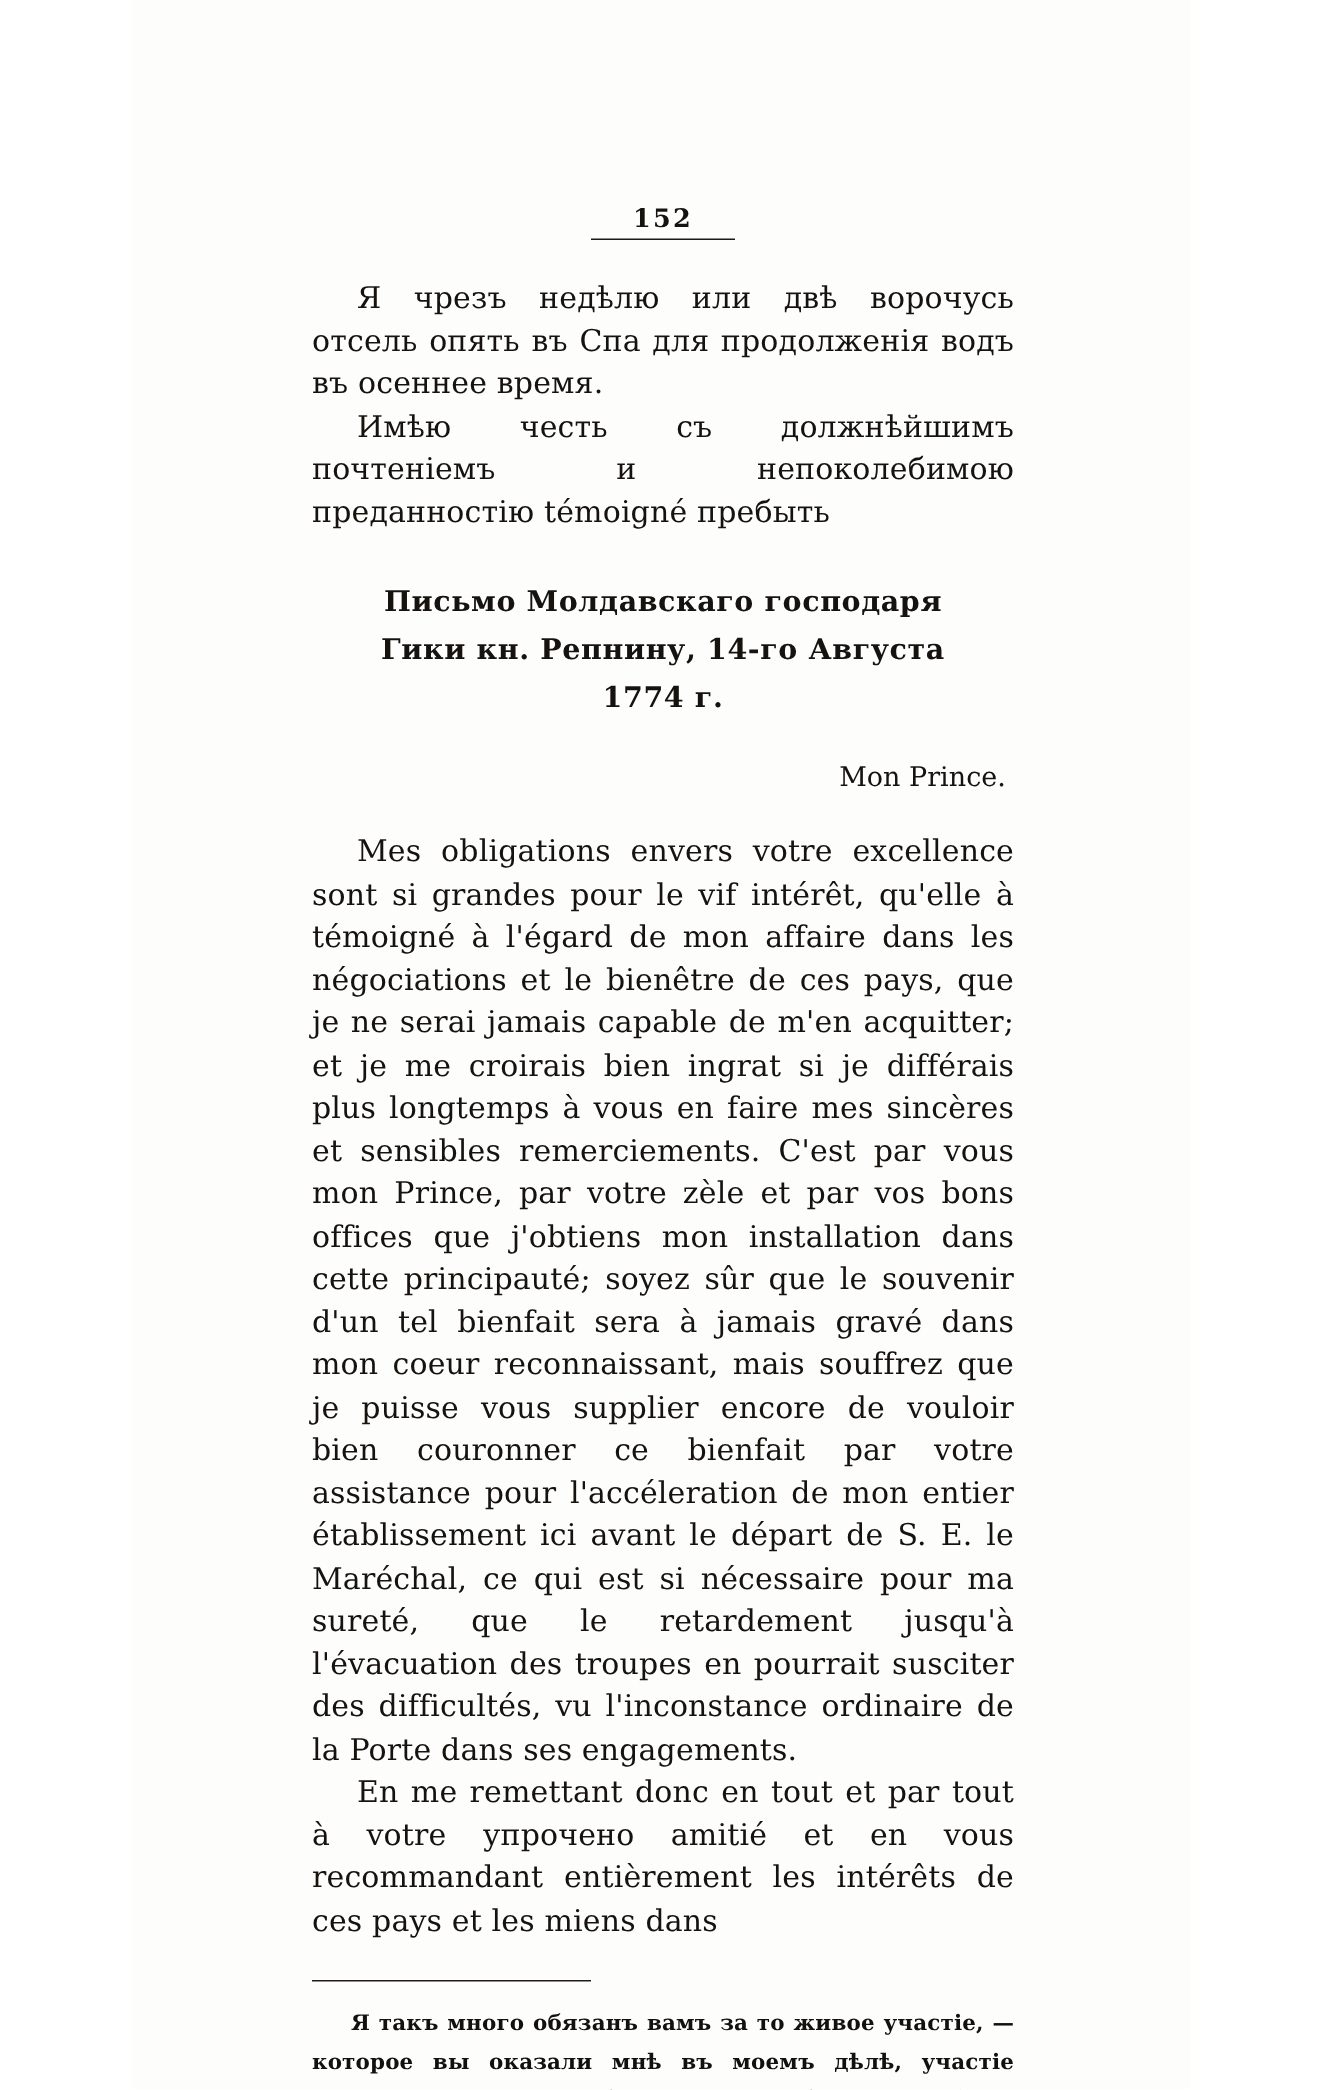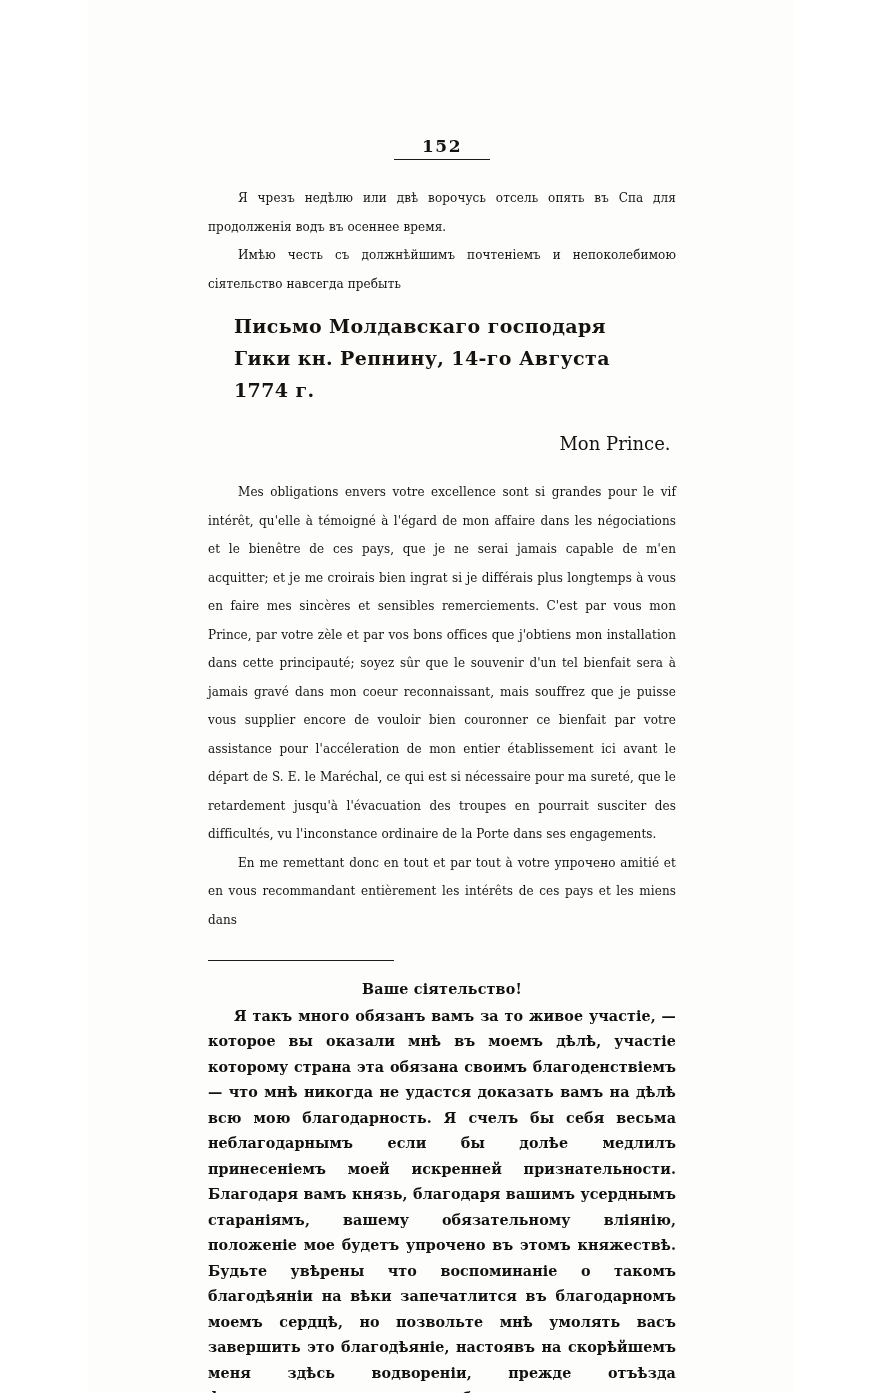--- a/index.html
+++ b/index.html
@@ -18,42 +18,43 @@
   .page-number-wrap { text-align: center; margin-bottom: 24px; }
   .page-number {
     display: inline-block;
     font-weight: bold;
     font-size: 17px;
     letter-spacing: 1.5px;
     padding: 0 28px 3px 28px;
     border-bottom: 1.6px solid #1c1a17;
   }
   .body-para {
-    font-size: 12px;
+    font-size: 20px;
     line-height: 28.5px;
     text-align: justify;
     letter-spacing: 0.1px;
   }
   .indent { text-indent: 30px; }
   .signature-block {
     padding-left: 346px;
     margin: 8px 0 12px 0;
     font-size: 18px;
   }
   .sig-line {
     text-align: center;
     line-height: 35px;
     letter-spacing: 2px;
   }
   .sig-line.second { padding-left: 22px; }
   .heading {
     font-size: 19px;
     font-weight: bold;
+    text-align: center;
     line-height: 32px;
-    margin: 12px 26px 24px 26px;
+    margin: 30px 26px 24px 26px;
     letter-spacing: 0.4px;
   }
   .salutation {
     padding-left: 346px;
     text-align: center;
     font-size: 18px;
     line-height: 28px;
     margin-bottom: 20px;
   }
   .footnote-rule {
@@ -82,31 +83,30 @@
 </head>
 <body>
 
 <div class="page">
 
   <div class="page-number-wrap">
     <span class="page-number">152</span>
   </div>
 
   <p class="body-para indent">Я чрезъ недѣлю или двѣ ворочусь отсель опять въ Спа для продолженія водъ въ осеннее время.</p>
-  <p class="body-para indent">Имѣю честь съ должнѣйшимъ почтеніемъ и непоколебимою сіятельство навсегда пребыть</p>
+  <p class="body-para indent">Имѣю честь съ должнѣйшимъ почтеніемъ и непоколебимою преданностію témoigné пребыть</p>
 
 
   <h2 class="heading">Письмо Молдавскаго господаря Гики кн. Репнину, 14-го Августа 1774 г.</h2>
 
   <div class="salutation">Mon Prince.</div>
 
   <p class="body-para indent">Mes obligations envers votre excellence sont si grandes pour le vif intérêt, qu'elle à témoigné à l'égard de mon affaire dans les négociations et le bienêtre de ces pays, que je ne serai jamais capable de m'en acquitter; et je me croirais bien ingrat si je différais plus longtemps à vous en faire mes sincères et sensibles remerciements. C'est par vous mon Prince, par votre zèle et par vos bons offices que j'obtiens mon installation dans cette principauté; soyez sûr que le souvenir d'un tel bienfait sera à jamais gravé dans mon coeur reconnaissant, mais souffrez que je puisse vous supplier encore de vouloir bien couronner ce bienfait par votre assistance pour l'accéleration de mon entier établissement ici avant le départ de S. E. le Maréchal, ce qui est si nécessaire pour ma sureté, que le retardement jusqu'à l'évacuation des troupes en pourrait susciter des difficultés, vu l'inconstance ordinaire de la Porte dans ses engagements.</p>
   <p class="body-para indent">En me remettant donc en tout et par tout à votre упрочено amitié et en vous recommandant entièrement les intérêts de ces pays et les miens dans</p>
 
   <div class="footnote-rule"></div>
 
   <div class="footnote">
-    <div class="footnote-salutation">Ваше сіятельство!</div>
     <p class="footnote-para indent">Я такъ много обязанъ вамъ за то живое участіе, — которое вы оказали мнѣ въ моемъ дѣлѣ, участіе которому страна эта обязана своимъ благоденствіемъ — что мнѣ никогда не удастся доказать вамъ на дѣлѣ всю мою благодарность. Я счелъ бы себя весьма неблагодарнымъ если бы долѣе медлилъ принесеніемъ моей искренней признательности. Благодаря вамъ князь, благодаря вашимъ усерднымъ стараніямъ, вашему обязательному вліянію, положеніе мое будетъ упрочено въ этомъ княжествѣ. Будьте увѣрены что воспоминаніе о такомъ благодѣяніи на вѣки запечатлится въ благодарномъ моемъ сердцѣ, но позвольте мнѣ умолять васъ завершить это благодѣяніе, настоявъ на скорѣйшемъ меня здѣсь водвореніи, прежде отъѣзда фельдмаршала; это необходимо для моего обезпеченія, потому что выходъ войскъ можетъ возбудить новыя трудности, по свойственному Портѣ непостоянству.</p>
 
   </div>
 
 </div>
 
 </body></html>

